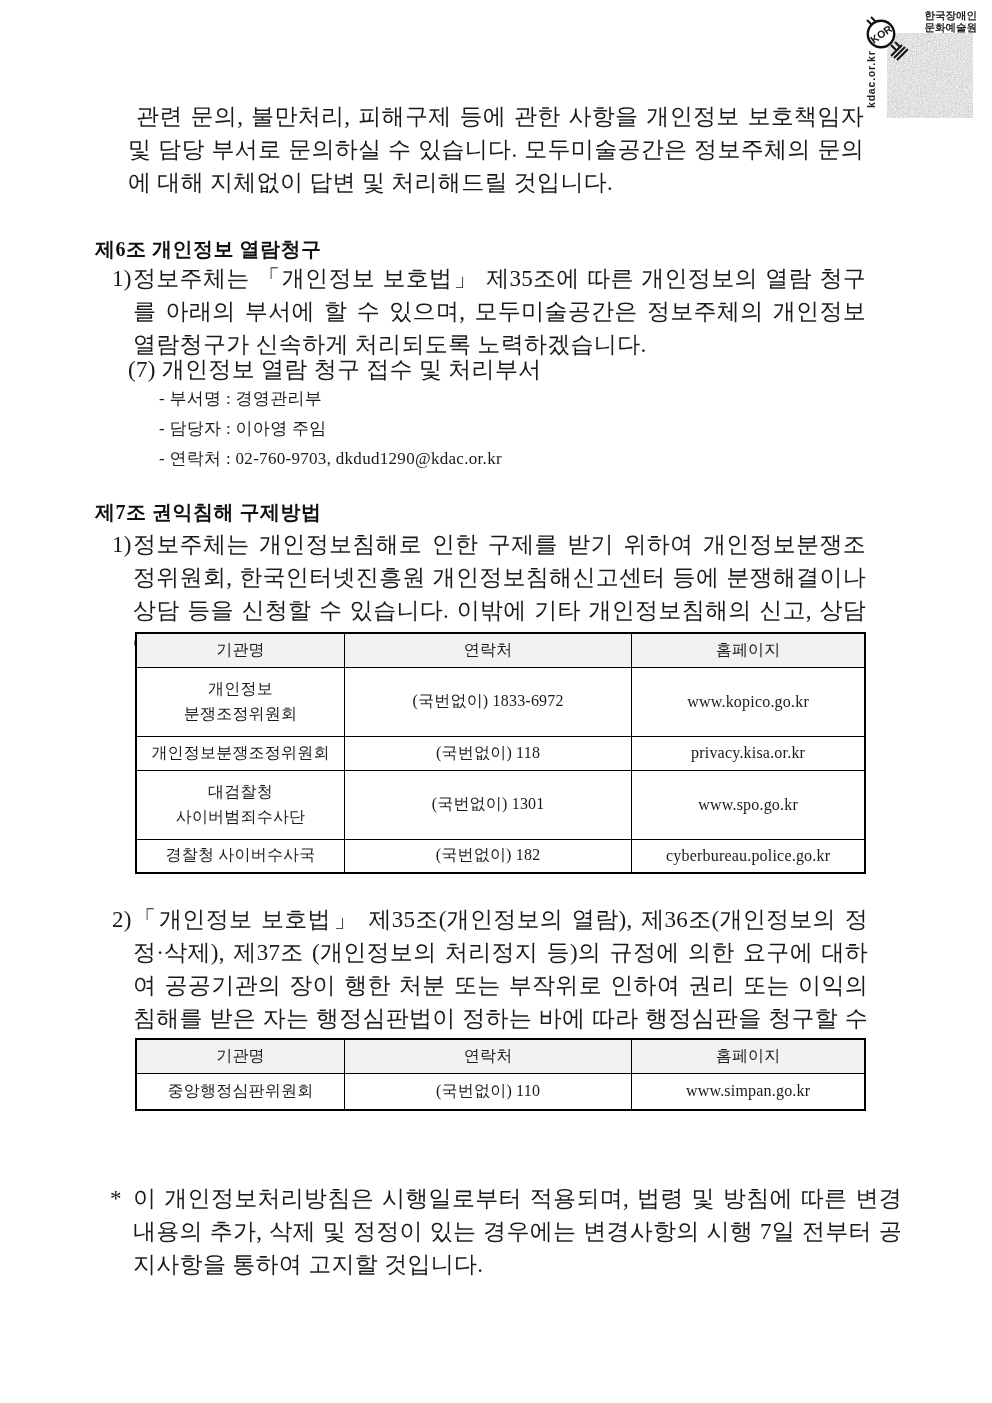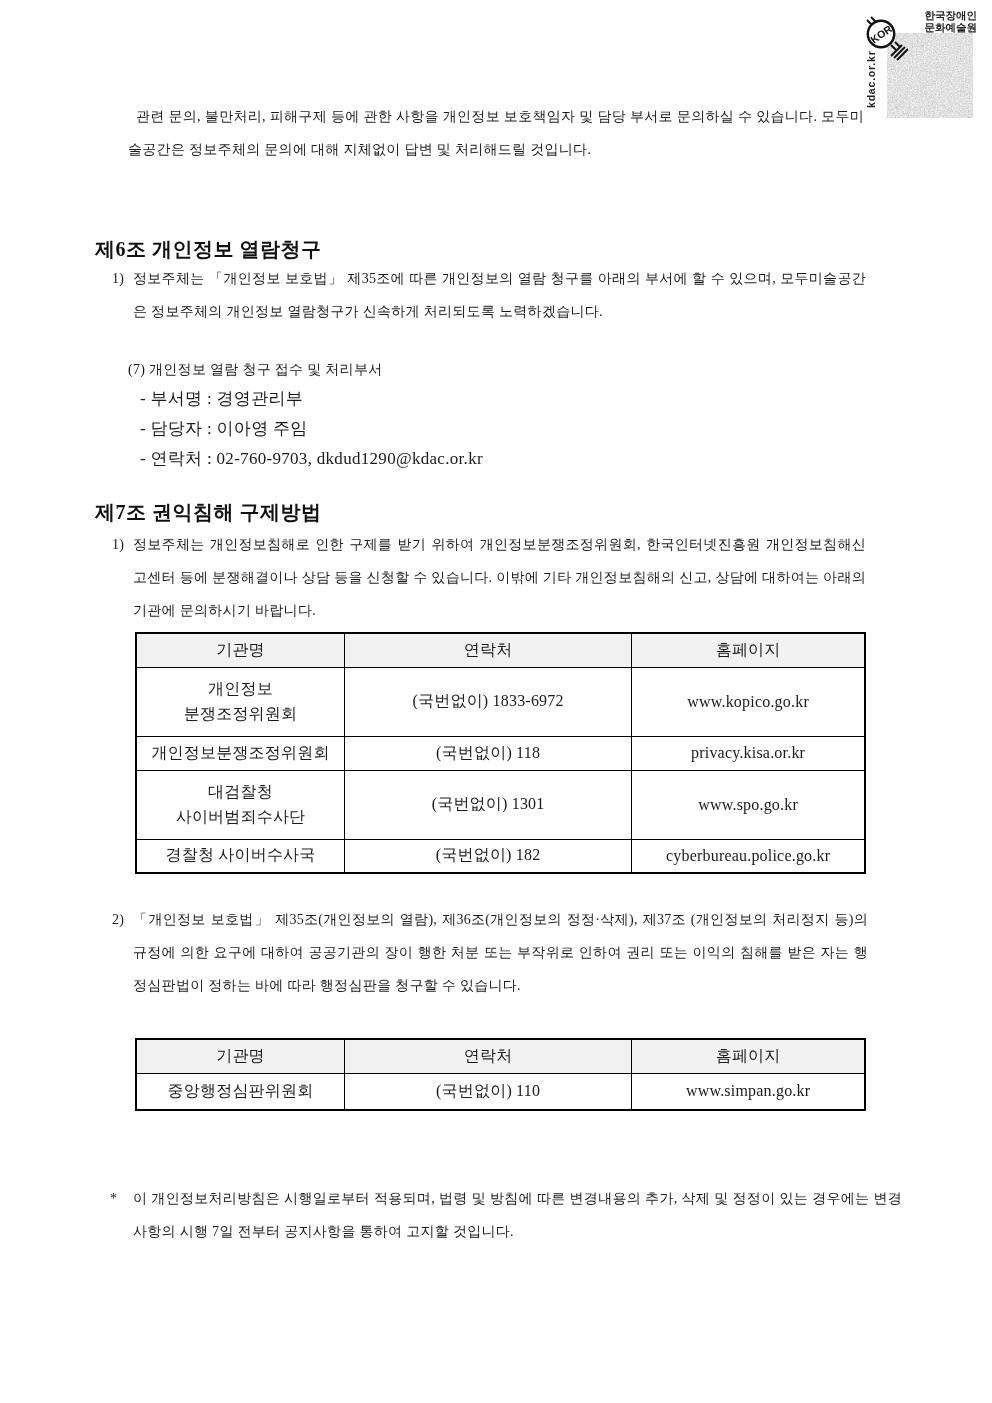--- a/index.html
+++ b/index.html
@@ -25,42 +25,42 @@
   .vurl {
     position: absolute; left: 9px; top: 102px;
     transform: rotate(-90deg); transform-origin: 0 0;
     font-family: "Liberation Sans", "DejaVu Sans", sans-serif;
     font-size: 10.5px; font-weight: bold; letter-spacing: 0.8px; color: #222;
     width: 72px;
   }
   .badge { position: absolute; left: 2px; top: 6px; }
 
   
-  .blk { position: absolute; font-size: 14px; line-height: 33px; letter-spacing: 0.3px; }
+  .blk { position: absolute; font-size: 23px; line-height: 33px; letter-spacing: 0.3px; }
   .just { text-align: justify; }
 
   .p-intro { left: 128px; top: 100px; width: 736px; text-indent: 8px; }
 
   .h-sec {
     position: absolute; left: 95px;
     font-size: 20px; font-weight: bold; letter-spacing: 0.5px; color: #111;
   }
   .h6 { top: 236px; }
   .h7 { top: 499px; }
 
   .li { position: absolute; display: flex; }
   .li .num { flex: 0 0 21px; }
   .li .txt { flex: 1 1 auto; text-align: justify; }
 
   .s6-i1 { left: 112px; top: 262px; width: 754px; }
   .s7-i1 { left: 112px; top: 528px; width: 754px; }
   .s7-i2 { left: 112px; top: 903px; width: 756px; }
 
   .sub1 { left: 128px; top: 353px; width: 600px; }
-  .detail { position: absolute; left: 140px; font-size: 17px; line-height: 30px; letter-spacing: 0.3px; }
+  .detail { position: absolute; left: 159px; font-size: 17px; line-height: 30px; letter-spacing: 0.3px; }
   .d1 { top: 384px; } .d2 { top: 414px; } .d3 { top: 444px; }
 
   
   table.orgs {
     position: absolute; left: 135px; width: 731px;
     border-collapse: collapse; table-layout: fixed;
     font-size: 16px; letter-spacing: 0.2px; color: #1a1a1a;
     border: 2px solid #000;
   }
   .t1 { top: 632px; }

